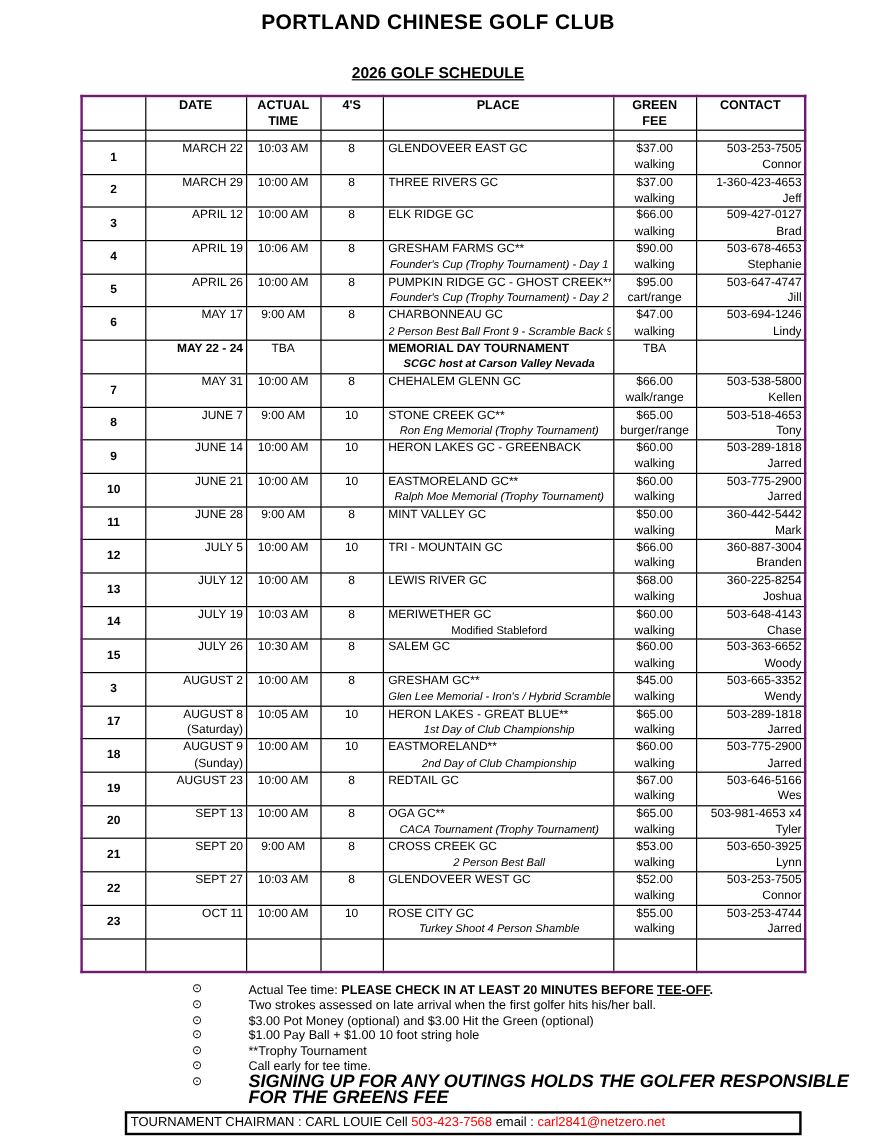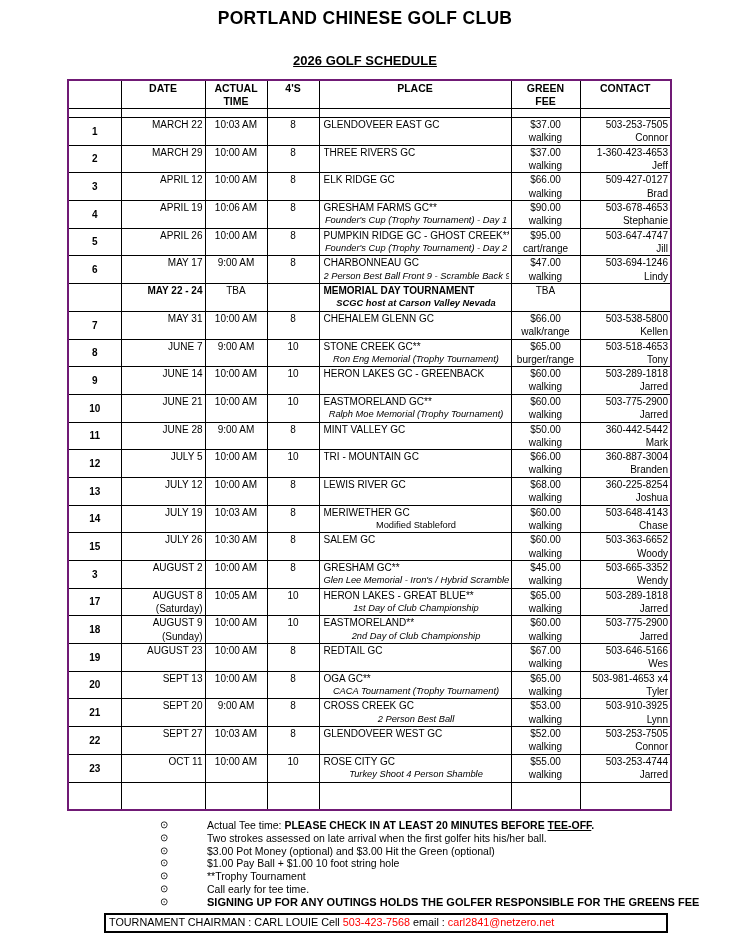--- a/index.html
+++ b/index.html
@@ -28,21 +28,21 @@
   .c-fee   { text-align:center; }
   .c-contact { text-align:right; }
   .it { font-style:italic; }
   tr.trow .c-date .l1  { font-weight:bold; }
   tr.trow .c-place .l1 { font-weight:bold; }
   tr.trow .c-place .l2 { font-weight:bold; font-style:italic; }
 
   .notes { margin:8px 0 0 160px; }
   .note { display:flex; font-size:10.5px; line-height:12.9px; }
   .note .bullet { width:47px; font-size:10px; flex:0 0 47px; }
-  .note-small .note-text { font-size:11px; font-weight:bold; }
+  .note-small .note-text { font-size:15px; font-weight:bold; font-style:italic; }
   .s-b { font-weight:bold; }
   .s-u { text-decoration:underline;margin-top:31px; }
 
   .chairman { margin:4px 0 0 104px; width:564px; border:2px solid #000;
               font-size:10.8px; line-height:13px; padding:1px 3px 2px 3px; white-space:nowrap; }
   .red { color:#ff0000; }
 </style>
 </head>
 <body>
 
@@ -635,21 +635,21 @@
           </td>
           <td class="c-place">
             <div class="l1">CROSS CREEK GC</div>
             <div class="l2 it">2 Person Best Ball</div>
           </td>
           <td class="c-fee">
             <div class="l1">$53.00</div>
             <div class="l2">walking</div>
           </td>
           <td class="c-contact">
-            <div class="l1">503-910-3925</div>
+            <div class="l1">503-650-3925</div>
             <div class="l2">Lynn</div>
           </td>
         </tr>
         <tr class="datarow">
           <td class="c-num">
             <div class="l1">22</div>
           </td>
           <td class="c-date">
             <div class="l1">SEPT 27</div>
           </td>

